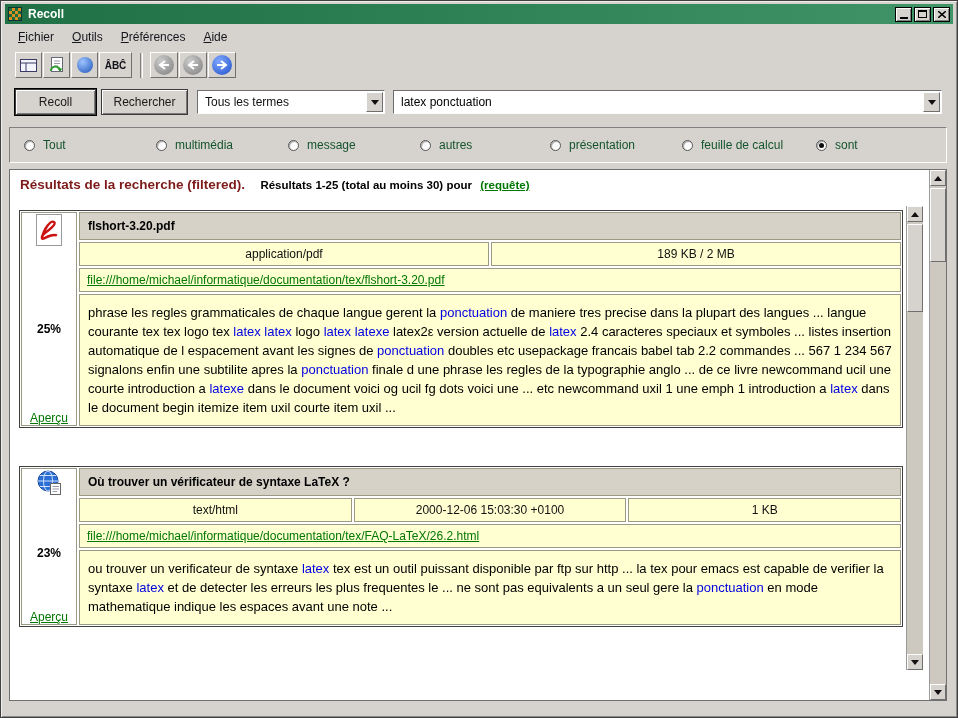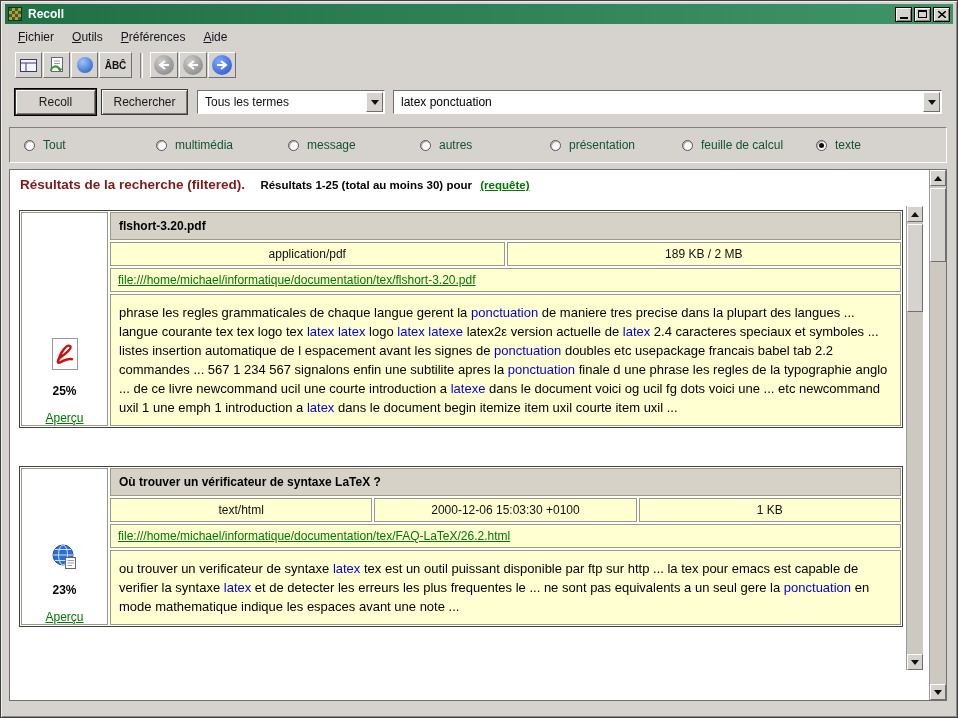--- a/index.html
+++ b/index.html
@@ -126,23 +126,23 @@
   .results-list { position:absolute; top:36px; left:7px; right:23px; bottom:30px; }
   .list-content { position:absolute; top:0; left:0; right:18px; bottom:0; overflow:hidden; }
 
   .result {
     display:flex; gap:2px; padding:1px;
     border:1px solid #404040; background:#fff;
     margin:4px 2px 0 2px;
   }
   .result + .result { margin-top:38px; }
   .res-left {
-    width:87px; flex:0 0 auto; background:#fff;
+    width:56px; flex:0 0 auto; background:#fff;
     border:1px solid #9b9b85;
-    display:flex; flex-direction:column; align-items:center; justify-content:flex-end; gap:13px;
+    display:flex; flex-direction:column; align-items:center; justify-content:space-between; gap:13px;
   }
   .res-percent { font-weight:bold; font-size:12px; color:#000; }
   .res-preview { color:#007700; text-decoration:underline; font-size:12px; cursor:pointer; }
   .res-right { flex:1; display:flex; flex-direction:column; gap:2px; background:#fff; min-width:0; }
   .res-title {
     background:#d6d2c8; border:1px solid #9b9b85;
     padding:6px 8px; font-weight:bold; font-size:12px; color:#000;
   }
   .res-meta { display:flex; gap:2px; }
   .res-cell {
@@ -282,21 +282,21 @@
   <div class="filter-item" style="left:540px;">
       <span class="radio"></span>
       <span>présentation</span>
     </div>
   <div class="filter-item" style="left:672px;">
       <span class="radio"></span>
       <span>feuille de calcul</span>
     </div>
   <div class="filter-item" style="left:806px;">
       <span class="radio checked"></span>
-      <span>texte</span>
+      <span>sont</span>
     </div>
 </div>
 
 <div class="results-pane">
 
   <div class="results-header">
     <span class="rh-title">Résultats de la recherche (filtered).</span>
     <span class="rh-summary">Résultats 1-25 (total au moins 30) pour</span>
     <span class="rh-link">(requête)</span>
   </div>

